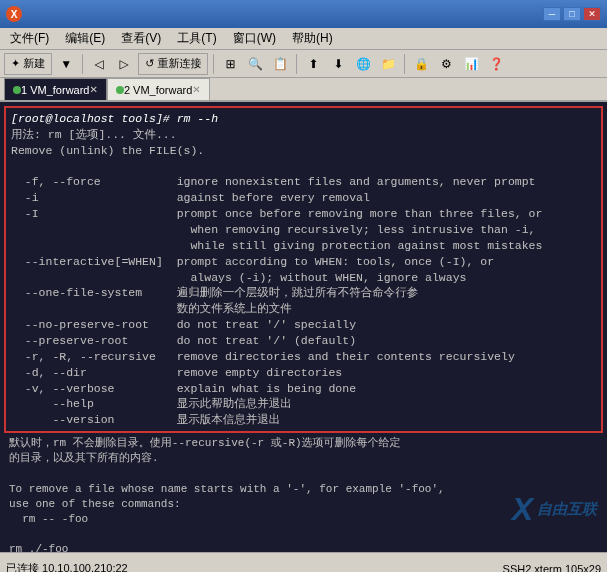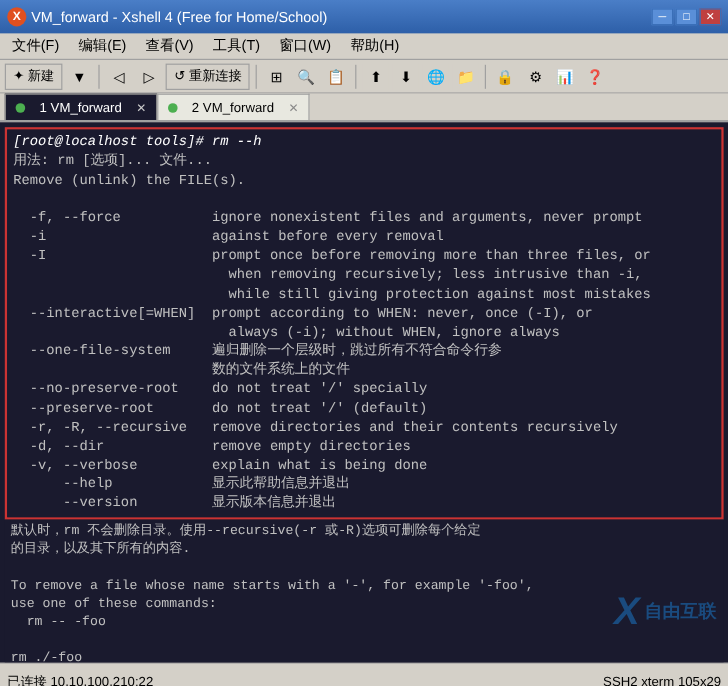--- a/index.html
+++ b/index.html
@@ -124,21 +124,21 @@
       display: flex;
       align-items: flex-end;
       padding: 0 4px;
       border-bottom: 2px solid #a0a0a0;
     }
     .tab {
       height: 22px;
       padding: 0 8px;
       display: flex;
       align-items: center;
-      gap: 12px;
+      gap: 0;
       font-size: 11px;
       cursor: pointer;
       border: 1px solid #a0a0a0;
       border-bottom: none;
       background: #e8e8e0;
     }
     .tab.active {
       background: #1a1a2e;
       color: white;
       border-color: #888;
@@ -181,20 +181,21 @@
     .watermark-x {
       color: #3a8fd8;
       font-size: 28px;
       font-weight: bold;
       font-style: italic;
     }
     .watermark-text {
       color: #3a8fd8;
       font-size: 14px;
       font-weight: bold;
+      font-style: italic;
     }
 
     .content-area {
       position: relative;
       background: #1a1a2e;
       flex: 1;
       overflow: hidden;
     }
 
     pre {
@@ -205,21 +206,20 @@
     }
   </style>
 </head>
 <body>
 
 <div class="title-bar">
   <div class="title-bar-left">
     <div class="title-bar-icon">
       <span>X</span>
     </div>
-    <span class="title-bar-title">VM_forward - Xshell 4 (Free for Home/School)</span>
   </div>
   <div class="title-bar-controls">
     <div class="title-btn">─</div>
     <div class="title-btn">□</div>
     <div class="title-btn close">✕</div>
   </div>
 </div>
 
 <div class="menu-bar">
   <span class="menu-item">文件(F)</span>
@@ -278,21 +278,21 @@
     <div style="border: 2px solid #cc3333; margin: 4px 4px 0 4px;">
       <pre style="background: #1a1a2e; color: #c0c0c0; padding: 3px 5px; font-size: 11.5px; line-height: 1.38;"><span style="color:#ffffff;font-style:italic;">[root@localhost tools]# rm --h</span>
 <span>用法: rm [选项]... 文件...</span>
 <span>Remove (unlink) the FILE(s).</span>
 
 <span>  -f, --force           ignore nonexistent files and arguments, never prompt</span>
 <span>  -i                    against before every removal</span>
 <span>  -I                    prompt once before removing more than three files, or</span>
 <span>                          when removing recursively; less intrusive than -i,</span>
 <span>                          while still giving protection against most mistakes</span>
-<span>  --interactive[=WHEN]  prompt according to WHEN: never, once (-I), or</span>
+<span>  --interactive[=WHEN]  prompt according to WHEN: tools, once (-I), or</span>
 <span>                          always (-i); without WHEN, ignore always</span>
 <span>  --one-file-system     遍归删除一个层级时，跳过所有不符合命令行参</span>
 <span>                        数的文件系统上的文件</span>
 <span>  --no-preserve-root    do not treat '/' specially</span>
 <span>  --preserve-root       do not treat '/' (default)</span>
 <span>  -r, -R, --recursive   remove directories and their contents recursively</span>
 <span>  -d, --dir             remove empty directories</span>
 <span>  -v, --verbose         explain what is being done</span>
 <span>      --help            显示此帮助信息并退出</span>
 <span>      --version         显示版本信息并退出</span></pre>

